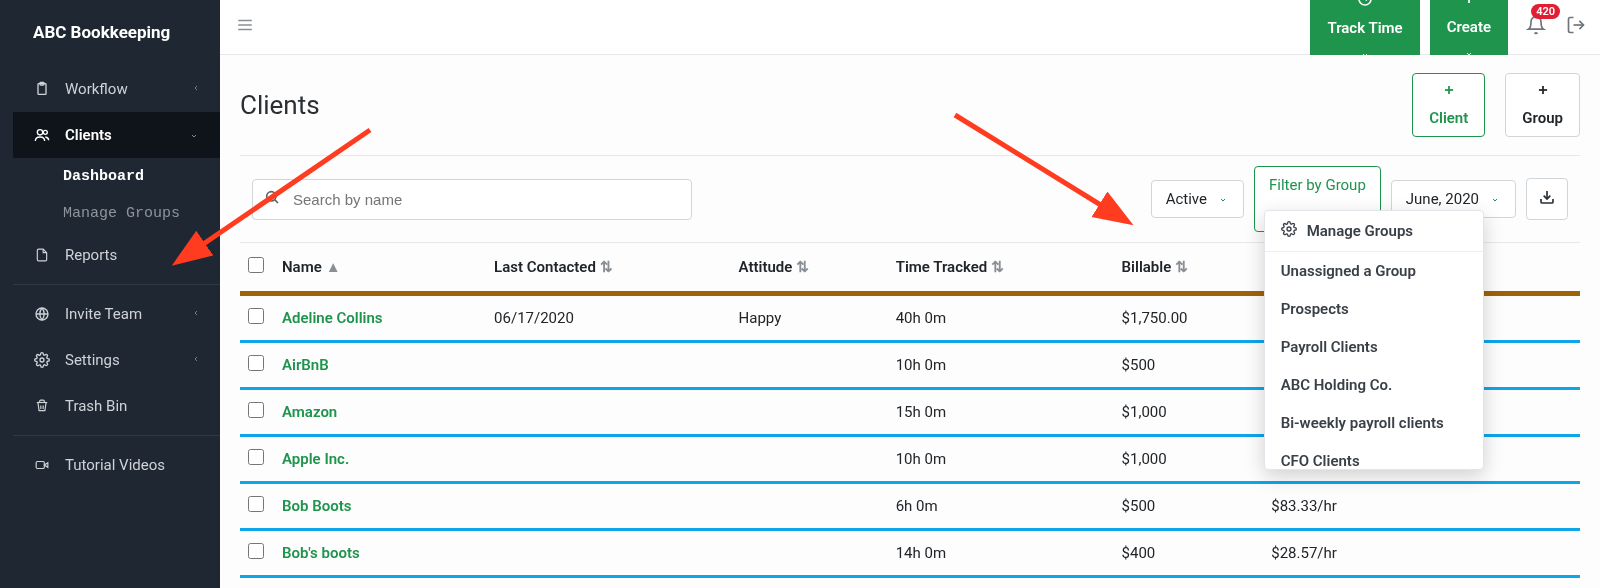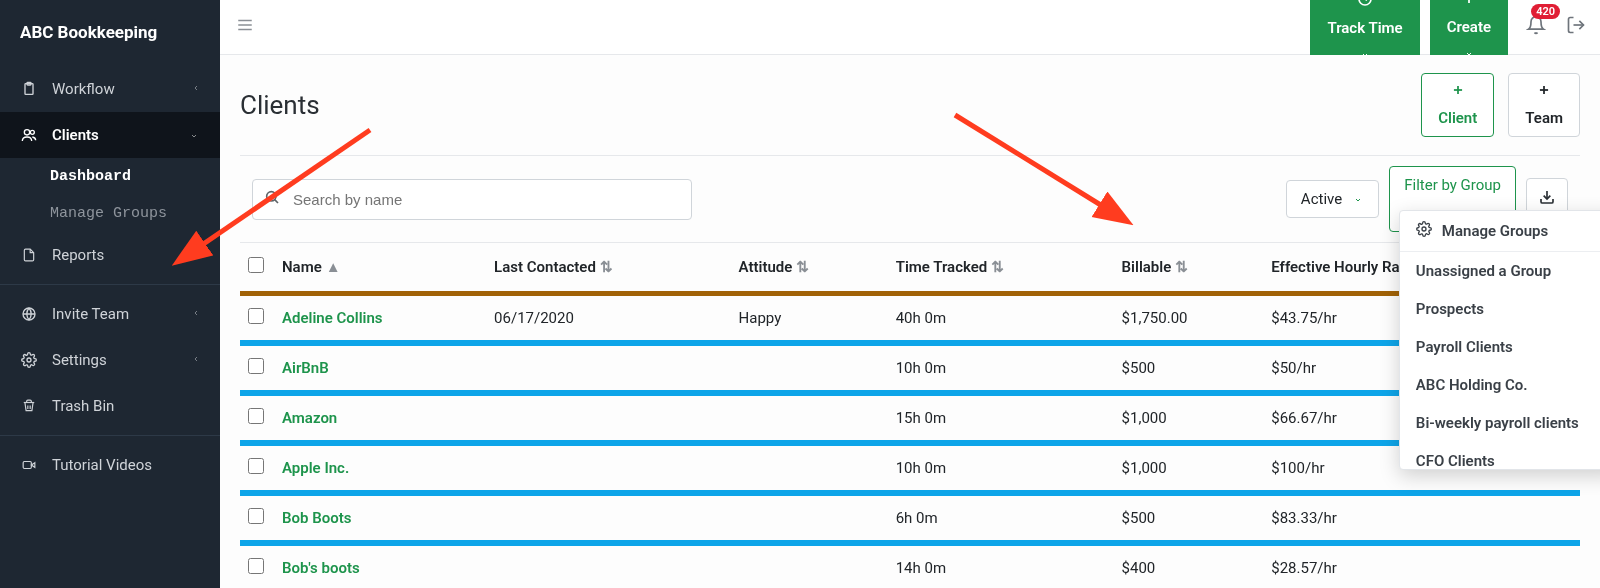--- a/index.html
+++ b/index.html
@@ -1,20 +1,20 @@
 <!DOCTYPE html>
 <html><head>
 <meta charset="utf-8">
 <style>
   * { box-sizing: border-box; margin: 0; padding: 0; }
   html, body { width: 1600px; height: 588px; font-family: -apple-system, BlinkMacSystemFont, "Segoe UI", Roboto, sans-serif; color:#212529; overflow:hidden; }
   body { display:flex; }
 
   
-  .sidebar { width: 220px; flex: 0 0 220px; background:#1e2732; color:#d6d9dd; display:flex; flex-direction:column; height:100%; }
+  .sidebar { width: 220px; flex: 0 0 220px; background:#1e2732; color:#d6d9dd; display:flex; flex-direction:column; height:100%;padding-left:13px; }
   .brand { padding:22px 20px 24px; font-weight:700; color:#fff; font-size:17px; }
   .nav-item { display:flex; align-items:center; gap:14px; padding:14px 20px; color:#cfd3d8; font-size:15px; cursor:pointer; position:relative; }
   .nav-item.active { background:#0f141b; color:#fff; font-weight:600; }
   .nav-item .chev { margin-left:auto; opacity:.5; }
   .nav-icon { width:18px; display:flex; justify-content:center; }
   .sub-item { padding:10px 0 10px 50px; font-size:15px; cursor:pointer; color:#8e949c;font-family:Liberation Mono, monospace; }
   .sub-item.selected { color:#fff; font-weight:600; }
   .sep { height:1px; background:#2d3947; margin:6px 0; }
 
   
@@ -27,36 +27,36 @@
   .btn-outline-green { background:#fff; color:#1e944c; border:1px solid #1e944c; }
   .btn-outline-gray { background:#fff; color:#212529; border:1px solid #d0d5da; }
   .bell { position:relative; color:#6e747b; cursor:pointer; margin-left:8px; }
   .badge { position:absolute; top:-10px; right:-14px; background:#e01e34; color:#fff; font-size:11px; padding:1px 5px; border-radius:10px; font-weight:600; }
   .logout { color:#6e747b; cursor:pointer; margin-left:10px; }
 
   
   .page { flex:1; padding:18px 20px 0 20px; background:#fdfdfd; position:relative; }
   .page-header { display:flex; align-items:center; margin-bottom:18px; }
   .page-title { font-size:26px; font-weight:400; color:#2a2f34; }
-  .page-actions { margin-left:auto; display:flex; gap:14px;border-radius:17px; }
+  .page-actions { margin-left:auto; display:flex; gap:20px;border-radius:17px; }
 
   
   .filter-row { display:flex; align-items:center; gap:10px; padding:10px 12px; border-top:1px solid #e6e8eb; border-bottom:1px solid #e6e8eb; }
   .search-wrap { position:relative; width:440px; }
   .search-input { width:100%; padding:11px 14px 11px 40px; border:1px solid #d0d5da; border-radius:4px; font-size:15px; }
   .search-icon-wrap { position:absolute; left:12px; top:50%; transform:translateY(-50%); color:#5f6569; }
   .pill { display:inline-flex; align-items:center; gap:10px; padding:9px 14px; border:1px solid #d0d5da; border-radius:4px; font-size:15px; cursor:pointer; background:#fff; }
   .pill.green { border-color:#1e944c; color:#1e944c;flex-direction:column; }
   .dl-btn { display:inline-flex; padding:10px 12px; border:1px solid #d0d5da; border-radius:4px; cursor:pointer; color:#2a2f34; background:#fff; }
   .right-filters { margin-left:auto; display:flex; gap:10px; align-items:center; position:relative; }
 
   
   table { width:100%; border-collapse:collapse; }
   thead th { text-align:left; font-size:15px; font-weight:600; padding:14px 8px; border-bottom:5px solid #a16207; white-space:nowrap; }
-  tbody td { padding:12px 8px; border-bottom:6px solid #0ea5e9; font-size:15px; }
+  tbody td { padding:12px 8px; border-bottom:3px solid #0ea5e9; font-size:15px; }
   .cb { width:34px; }
   input[type=checkbox] { width:16px; height:16px; cursor:pointer; }
   .client-link { color:#1e944c; font-weight:600; cursor:pointer; }
   .sort-asc, .sort-ind { color:#8a8f95; margin-left:4px; }
 
   
   .dropdown { position:absolute; top:44px; left:113px; right:auto; width:220px; background:#fff; border:1px solid #e2e5e9; border-radius:4px; box-shadow:0 6px 20px rgba(0,0,0,.18); z-index:20; max-height:260px; overflow:hidden; }
   .dd-item { padding:10px 16px; font-size:15px; font-weight:600; color:#3a4047; cursor:pointer; display:flex; align-items:center; gap:10px; }
   .dd-header { border-bottom:1px solid #eceef1; }
   .dd-item .gear { color:#3a4047; }
@@ -244,21 +244,21 @@
           </span>
           <span>Client</span>
         </div>
         <div class="btn btn-outline-gray">
           <span>
             <svg width="14" height="14" viewBox="0 0 24 24" fill="none" stroke="currentColor" stroke-width="3">
                 <line x1="12" y1="5" x2="12" y2="19"></line>
                 <line x1="5" y1="12" x2="19" y2="12"></line>
               </svg>
           </span>
-          <span>Team</span>
+          <span>Group</span>
         </div>
       </div>
     </div>
 
     <div class="filter-row">
       <div class="search-wrap">
         <span class="search-icon-wrap">
           <svg width="16" height="16" viewBox="0 0 24 24" fill="none" stroke="currentColor" stroke-width="2.5">
               <circle cx="11" cy="11" r="7"></circle>
               <line x1="21" y1="21" x2="16" y2="16"></line>
@@ -276,20 +276,28 @@
           </span>
         </div>
         <div class="pill green">
           <span>Filter by Group</span>
           <span>
             <svg width="12" height="8" viewBox="0 0 24 24" fill="none" stroke="currentColor" stroke-width="3">
                 <polyline points="6 9 12 15 18 9"></polyline>
               </svg>
           </span>
         </div>
+        <div class="pill">
+          <span>June, 2020</span>
+          <span style="color:#1e944c">
+            <svg width="12" height="8" viewBox="0 0 24 24" fill="none" stroke="currentColor" stroke-width="3">
+                <polyline points="6 9 12 15 18 9"></polyline>
+              </svg>
+          </span>
+        </div>
         <div class="dl-btn">
           <span>
             <svg width="16" height="16" viewBox="0 0 24 24" fill="none" stroke="currentColor" stroke-width="2.5">
                 <path d="M21 15v4a2 2 0 0 1-2 2H5a2 2 0 0 1-2-2v-4"></path>
                 <polyline points="7 10 12 15 17 10"></polyline>
                 <line x1="12" y1="15" x2="12" y2="3"></line>
               </svg>
           </span>
         </div>
 

